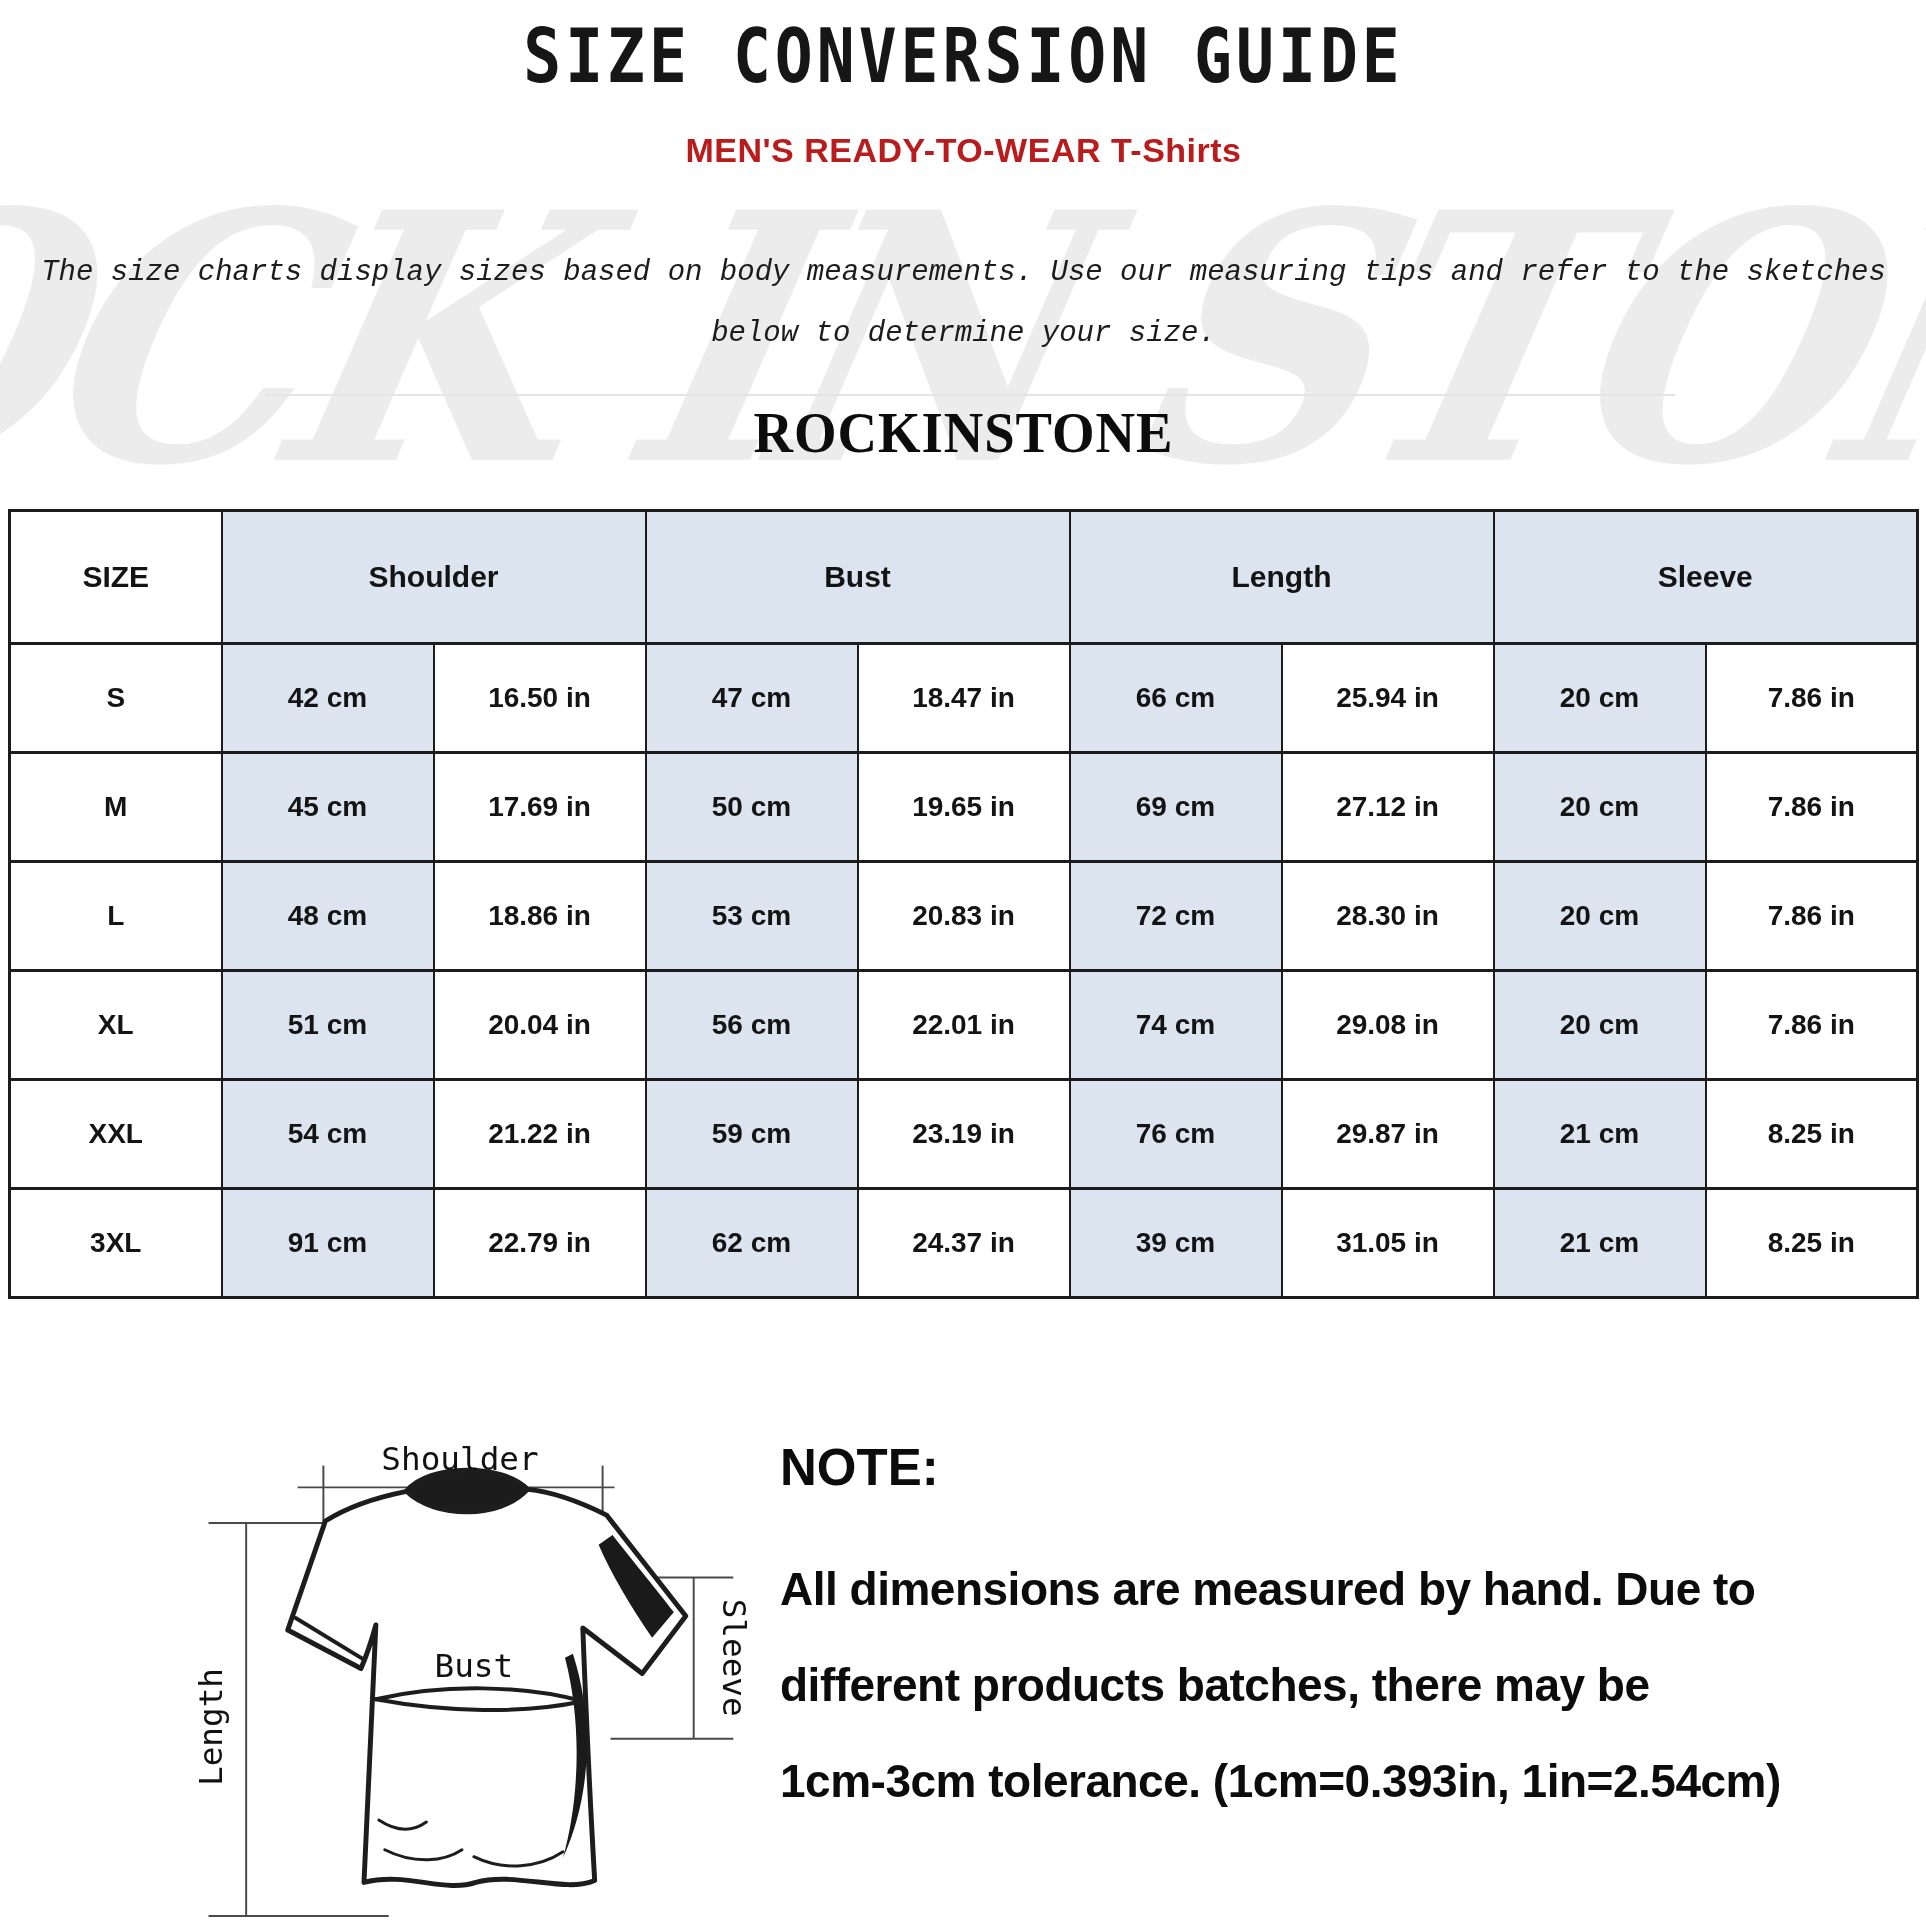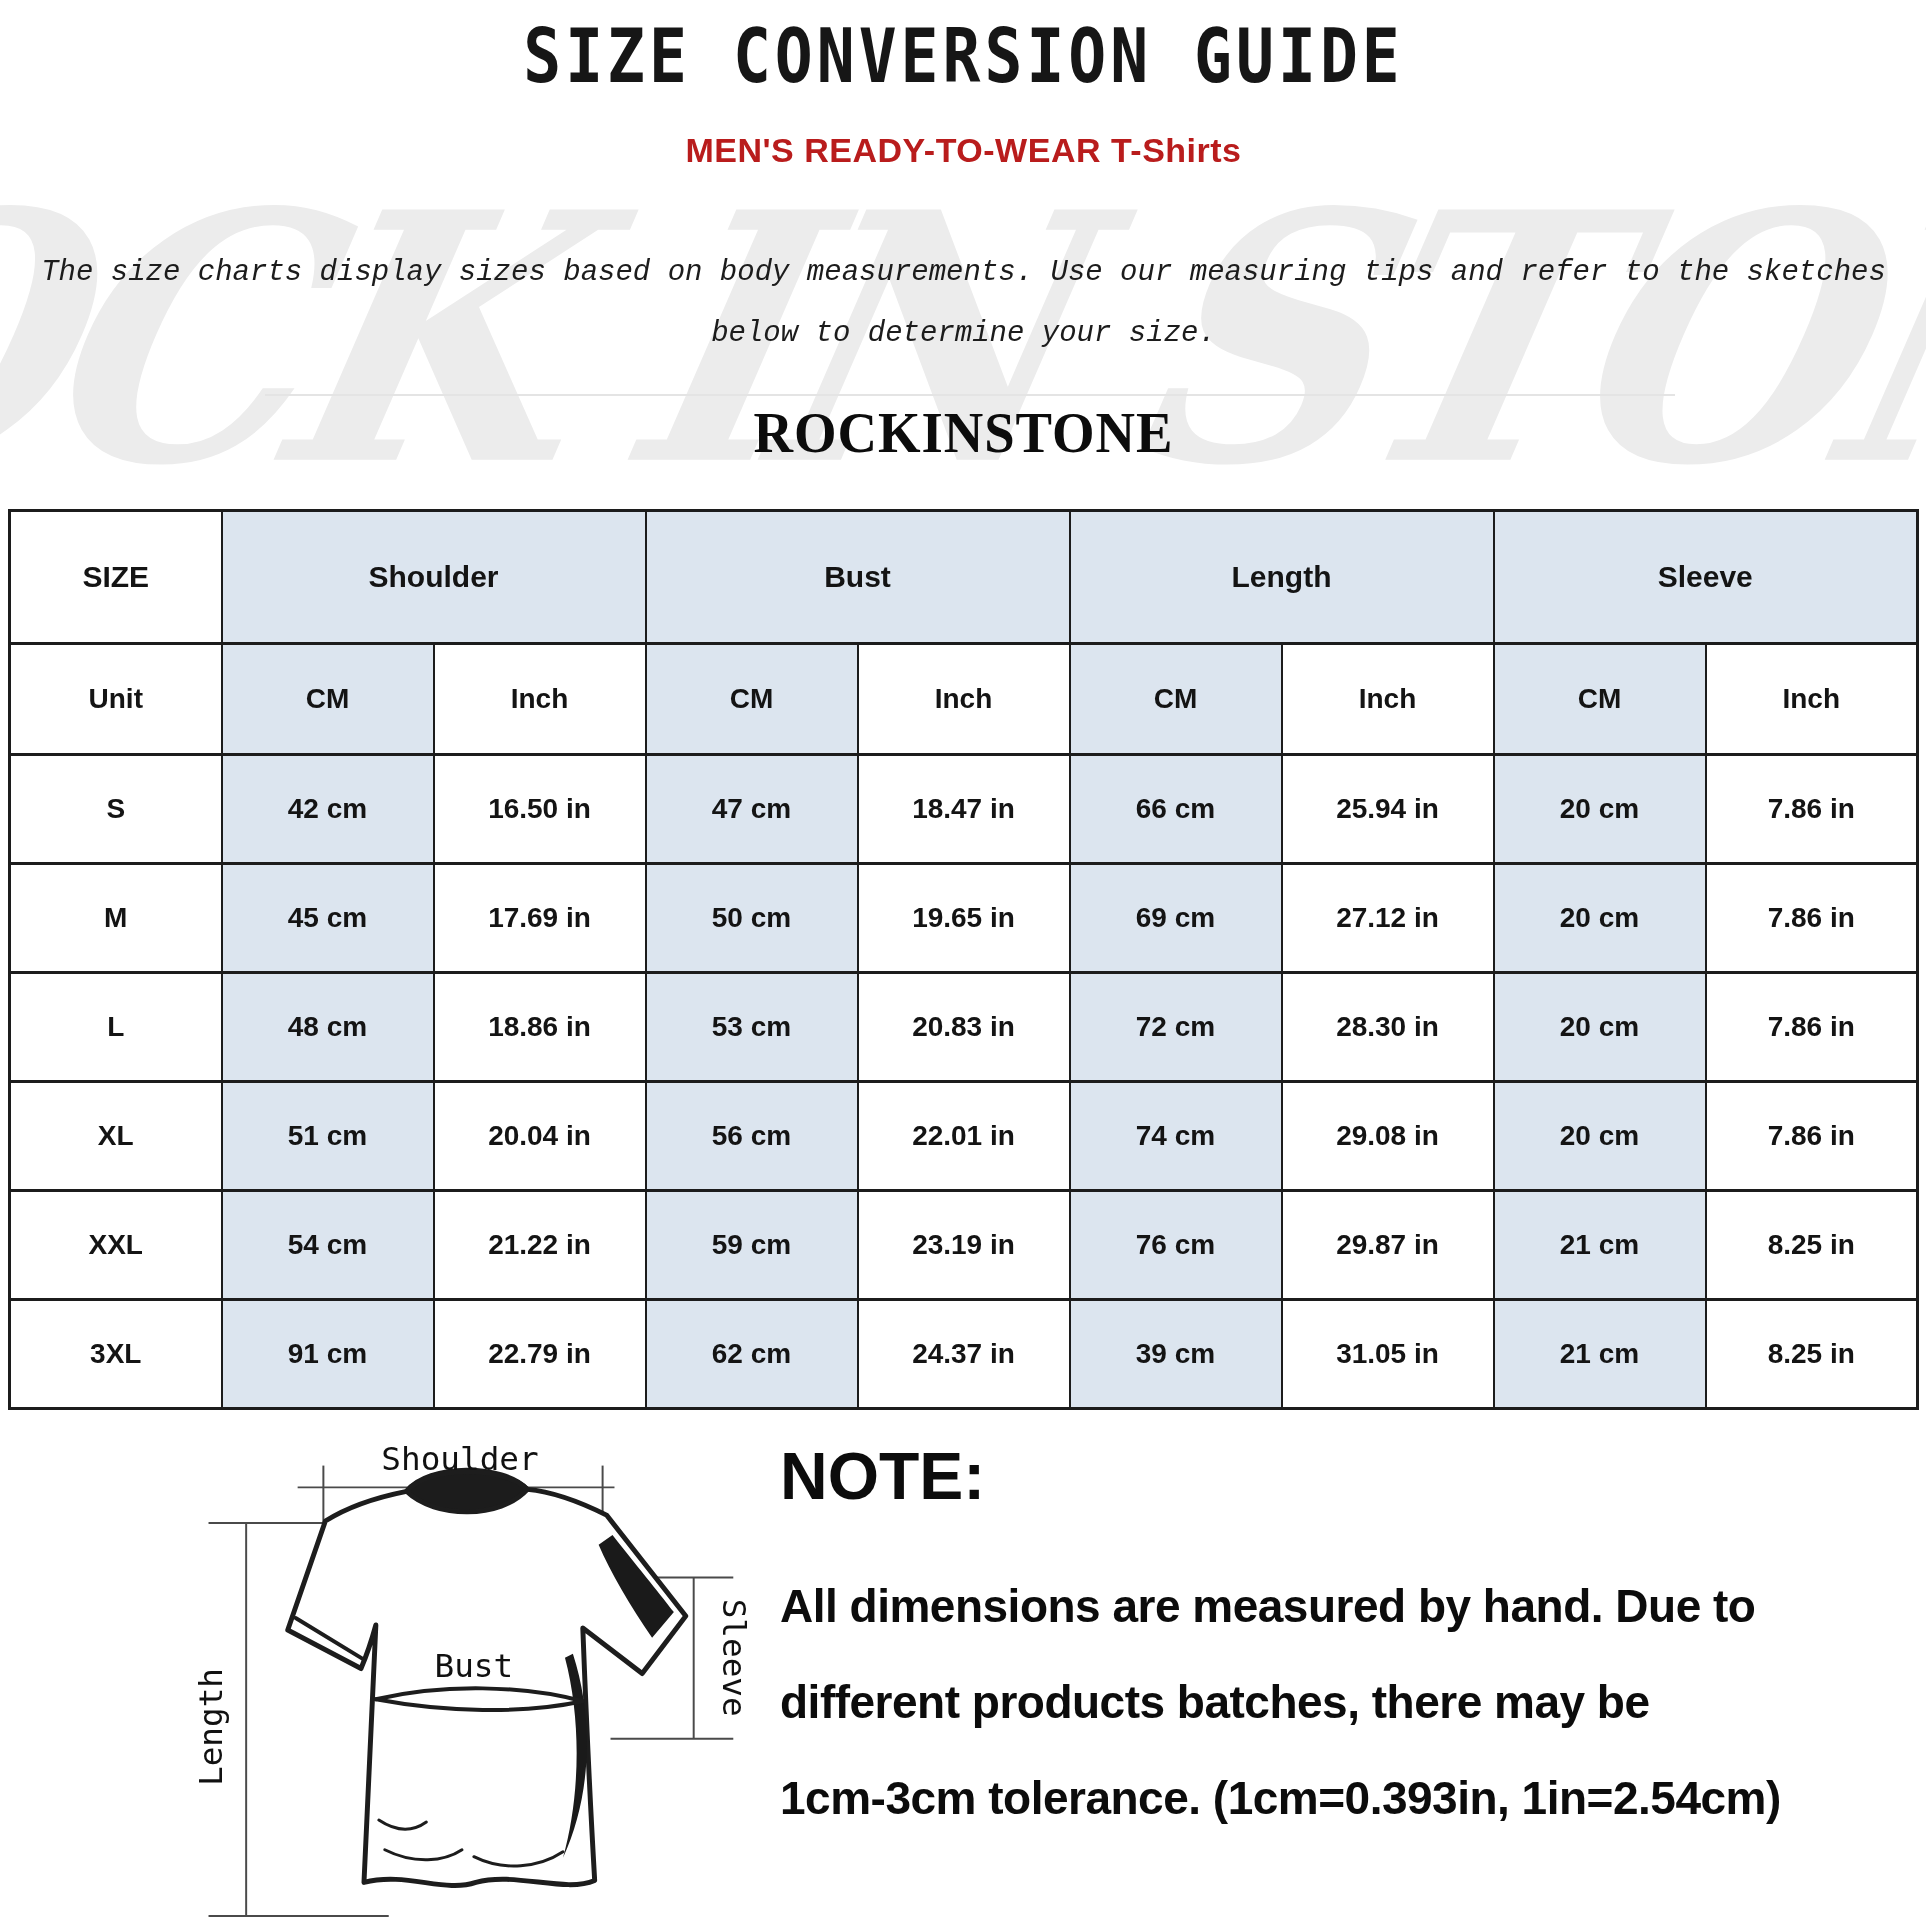--- a/index.html
+++ b/index.html
@@ -103,21 +103,21 @@
   table.size-table tr.data-row td  { height: 109px; }
   table.size-table td.blue { background: #dce5ef; }
 
   
   .diagram { top: 1424px; left: 147px; width: 630px; height: 501px; }
   .note {
     top: 1438px; left: 780px; width: 1139px;
     font-weight: bold; color: #0c0c0c;
     white-space: nowrap;
   }
-  .note .note-heading { font-size: 66px; margin-bottom: 44px; }
+  .note .note-heading { font-size: 51px; margin-bottom: 44px; }
   .note .note-line { font-size: 46px; line-height: 96px; letter-spacing: -0.5px; }
 </style>
 </head>
 <body>
 
 <div class="page">
 
   <div class="watermark">ROCK IN STONE</div>
 
   <div class="layer title">SIZE CONVERSION GUIDE</div>
@@ -135,31 +135,20 @@
 
   <div class="layer size-table-wrap">
     <table class="size-table">
       <tbody>
           <tr class="group-row">
         <td>SIZE</td>
         <td class="blue" colspan="2">Shoulder</td>
         <td class="blue" colspan="2">Bust</td>
         <td class="blue" colspan="2">Length</td>
         <td class="blue" colspan="2">Sleeve</td>
-      </tr>
-      <tr class="unit-row">
-        <td>Unit</td>
-        <td class="blue">CM</td>
-        <td>Inch</td>
-        <td class="blue">CM</td>
-        <td>Inch</td>
-        <td class="blue">CM</td>
-        <td>Inch</td>
-        <td class="blue">CM</td>
-        <td>Inch</td>
       </tr>
       <tr class="data-row">
         <td>S</td>
         <td class="blue">42 cm</td>
         <td>16.50 in</td>
         <td class="blue">47 cm</td>
         <td>18.47  in</td>
         <td class="blue">66 cm</td>
         <td>25.94  in</td>
         <td class="blue">20 cm</td>

